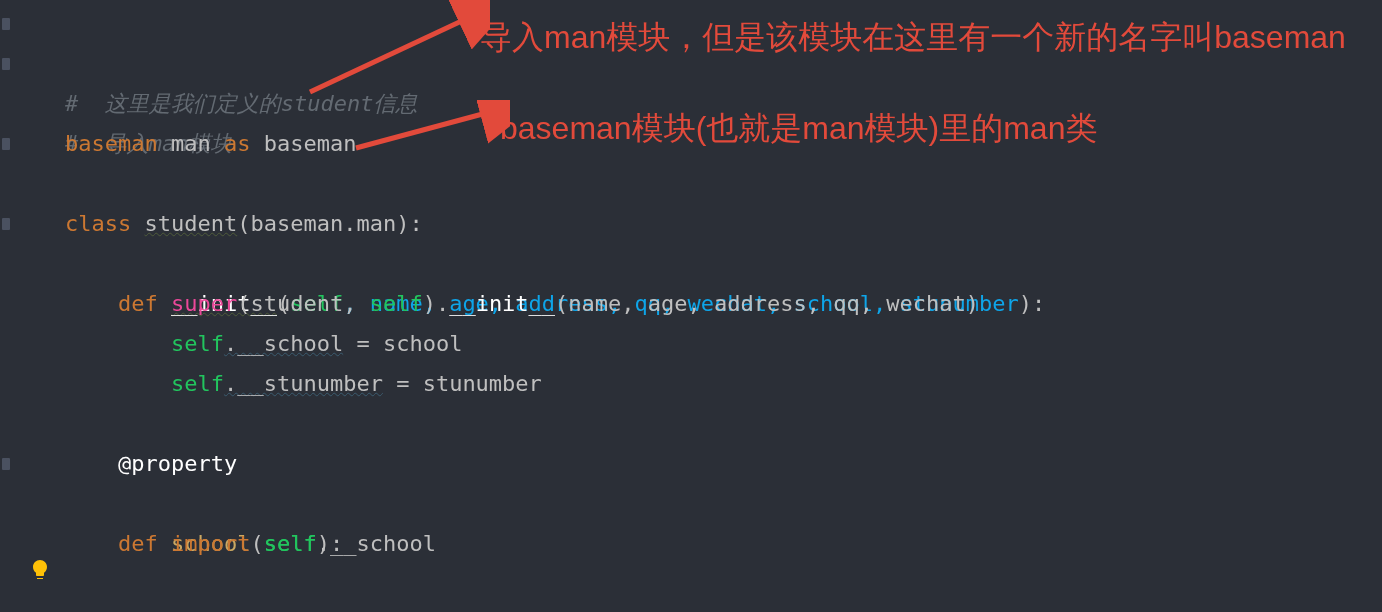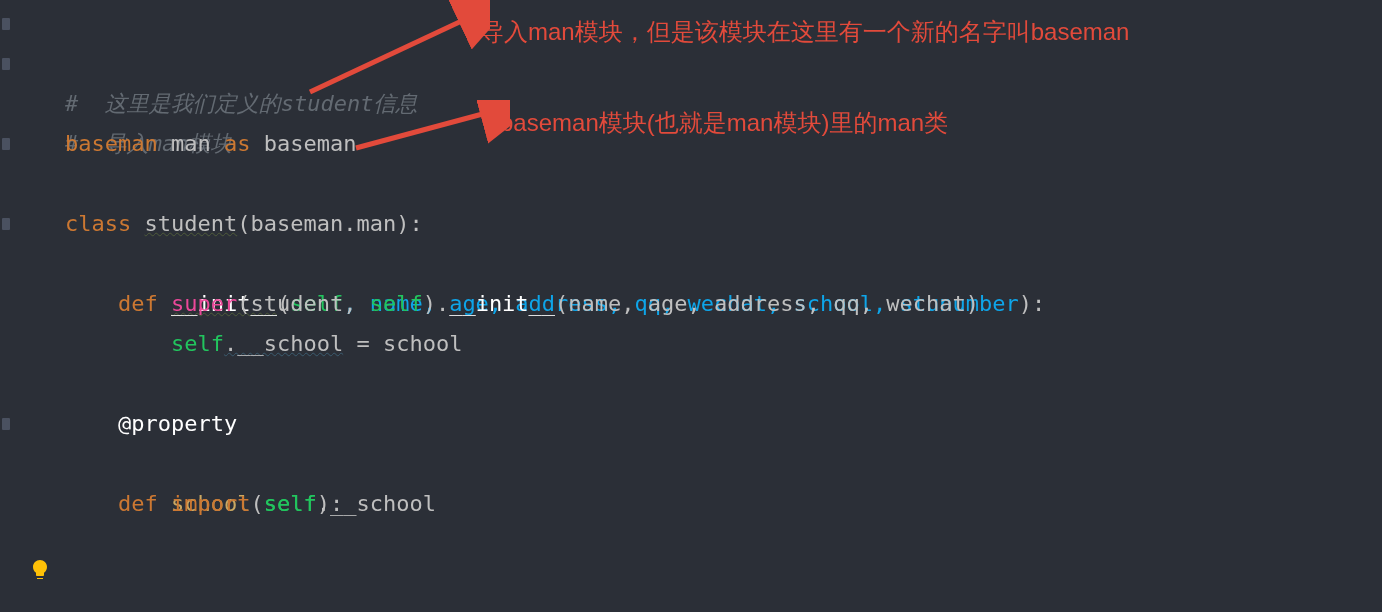--- a/index.html
+++ b/index.html
@@ -59,21 +59,21 @@
     width: 8px;
     height: 12px;
     top: 14px;
     background: #4a5160;
     border-radius: 1px;
   }
   .annotation {
     position: absolute;
     color: #e24a3b;
     font-family: "PingFang SC","Microsoft YaHei",sans-serif;
-    font-size: 24px;
+    font-size: 32px;
     line-height: 1.2;
     font-weight: 500;
   }
   .arrow-svg { position: absolute; pointer-events: none; }
   .bulb {
     position: absolute;
     left: 28px;
     top: 558px;
     width: 24px;
     height: 24px;
@@ -113,20 +113,23 @@
   </div>
 
   <div class="line">
     <span class="c-default">        </span><span class="c-builtin">super</span><span class="c-default">(</span><span class="c-default">student</span><span class="c-default">, </span><span class="c-self">self</span><span class="c-default">).</span><span class="c-dunder">__init__</span><span class="c-default">(name, age, address, qq, wechat)</span>
   </div>
 
   <div class="line">
     <span class="c-default">        </span><span class="c-self">self</span><span class="c-default underline-wave-blue">.__school</span><span class="c-default"> = </span><span class="c-default">school</span>
   </div>
 
+  <div class="line">
+    <span class="c-default">        </span><span class="c-self">self</span><span class="c-default underline-wave-blue">.__stunumber</span><span class="c-default"> = </span><span class="c-default">stunumber</span>
+  </div>
 
   <div class="line"></div>
 
   <div class="line">
     <span class="c-default">    </span><span class="c-deco">@property</span>
   </div>
 
   <div class="line">
     <span class="fold-marker"></span>
     <span class="c-default">    </span><span class="c-keyword">def</span><span class="c-default"> </span><span class="c-func">school</span><span class="c-default">(</span><span class="c-self">self</span><span class="c-default">):</span>

